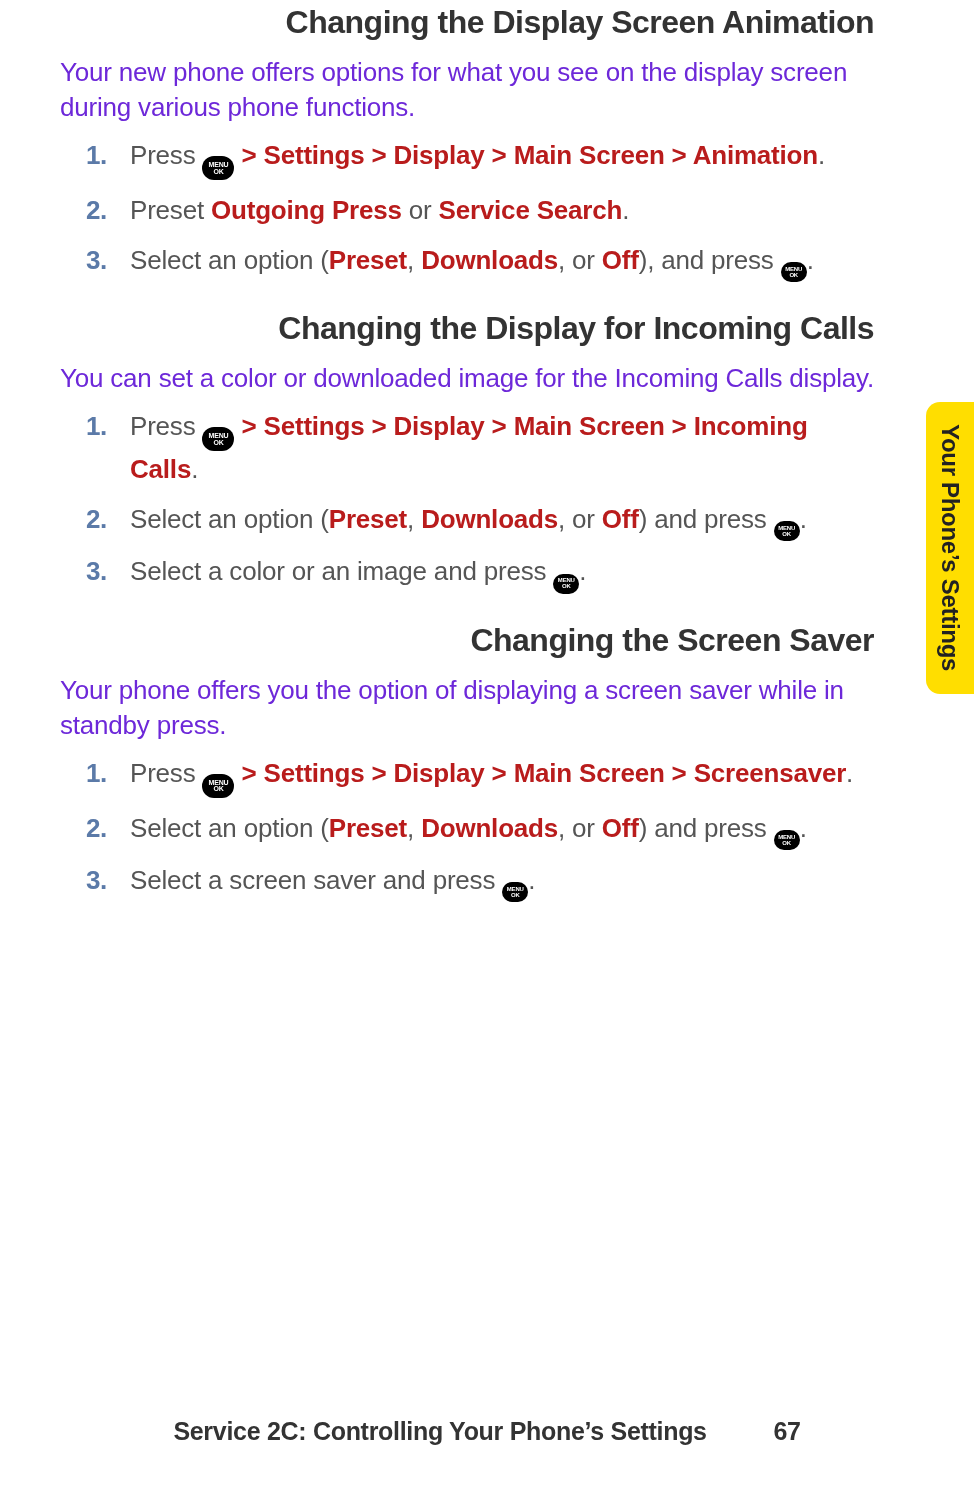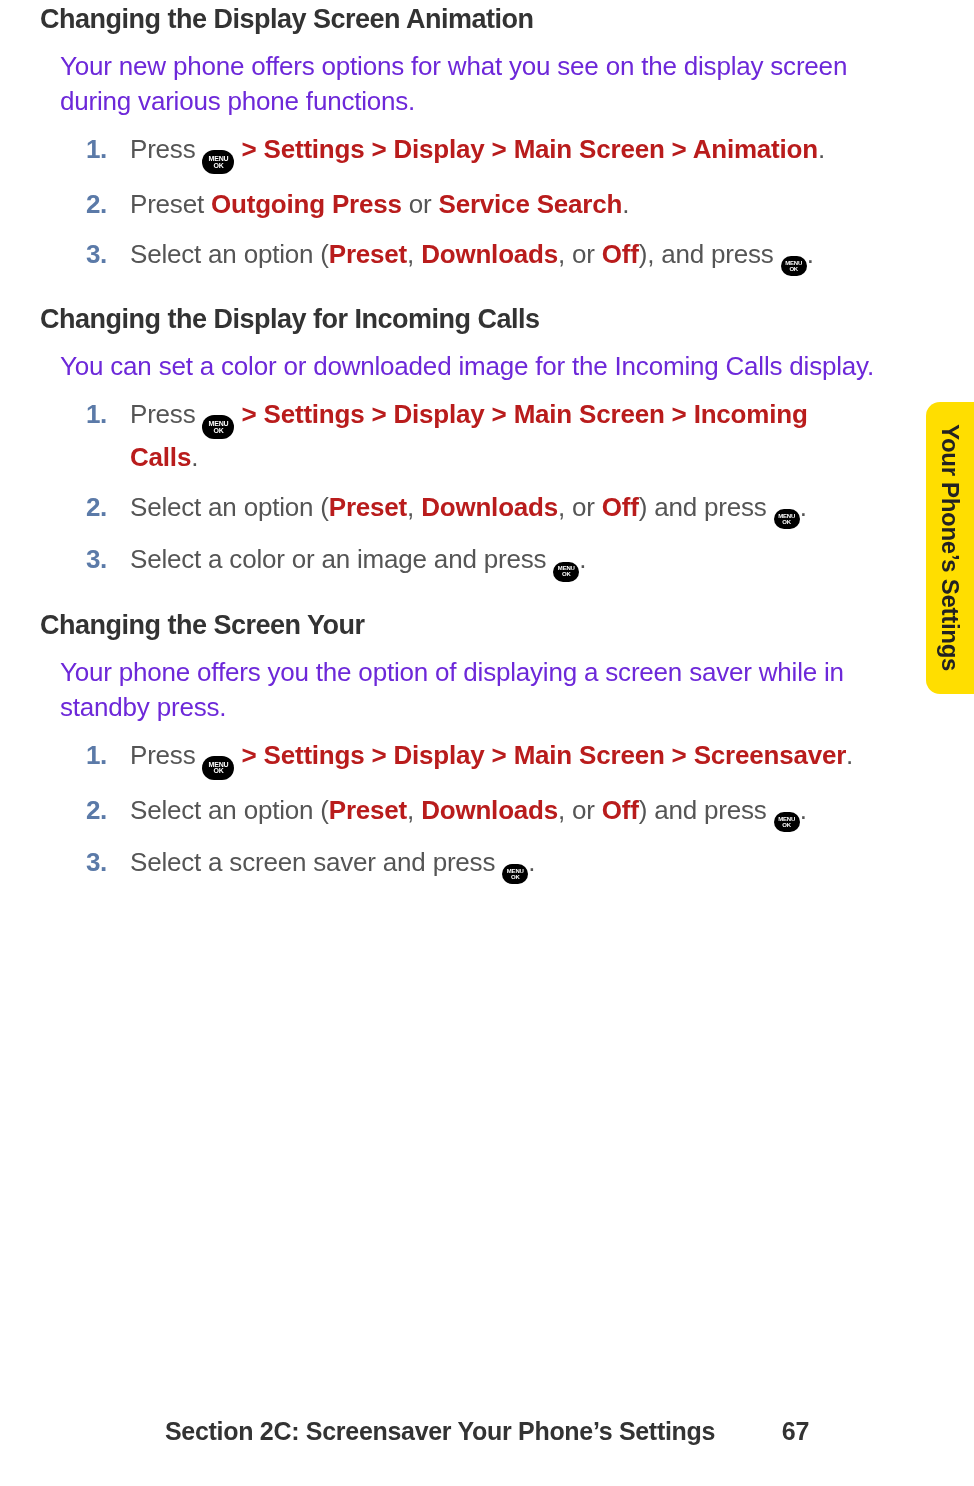--- a/index.html
+++ b/index.html
@@ -14,26 +14,27 @@
   }
   .page {
     padding: 0 100px 0 40px;
     position: relative;
     height: 100%;
   }
   .content {
     padding-top: 4px;
   }
   h2 {
-    font-size: 27px;
+    font-size: 32px;
     font-weight: 700;
     letter-spacing: -0.5px;
     color: #333;
     margin-top: 28px;
     margin-bottom: 14px;
+    text-align: right;
   }
   h2.first { margin-top: 0; }
   .intro {
     font-size: 26px;
     line-height: 1.35;
     color: #6d28d9;
     letter-spacing: -0.2px;
     padding-left: 20px;
     margin-bottom: 10px;
   }
@@ -169,21 +170,21 @@
       </li>
       <li>
         <span class="num">3.</span>
         <span>Select a color or an image and press </span><span class="menu-icon sm">
             <span>MENU</span>
             <span>OK</span>
           </span><span>.</span>
       </li>
     </ol>
 
-    <h2>Changing the Screen Your</h2>
+    <h2>Changing the Screen Saver</h2>
     <p class="intro">Your phone offers you the option of displaying a screen saver while in standby press.</p>
     <ol class="steps">
       <li>
         <span class="num">1.</span>
         <span>Press </span><span class="menu-icon">
             <span>MENU</span>
             <span>OK</span>
           </span><span class="b"> &gt; Settings &gt; Display &gt; Main Screen &gt; Screensaver</span><span>.</span>
       </li>
       <li>
@@ -202,16 +203,16 @@
       </li>
     </ol>
 
   </div>
 
   <div class="side-tab">
     <span class="label">Your Phone’s Settings</span>
   </div>
 
   <div class="footer">
-    <span>Section 2C: Screensaver Your Phone’s Settings</span>
+    <span>Service 2C: Controlling Your Phone’s Settings</span>
     <span class="pagenum">67</span>
   </div>
 </div>
 
 </body></html>

